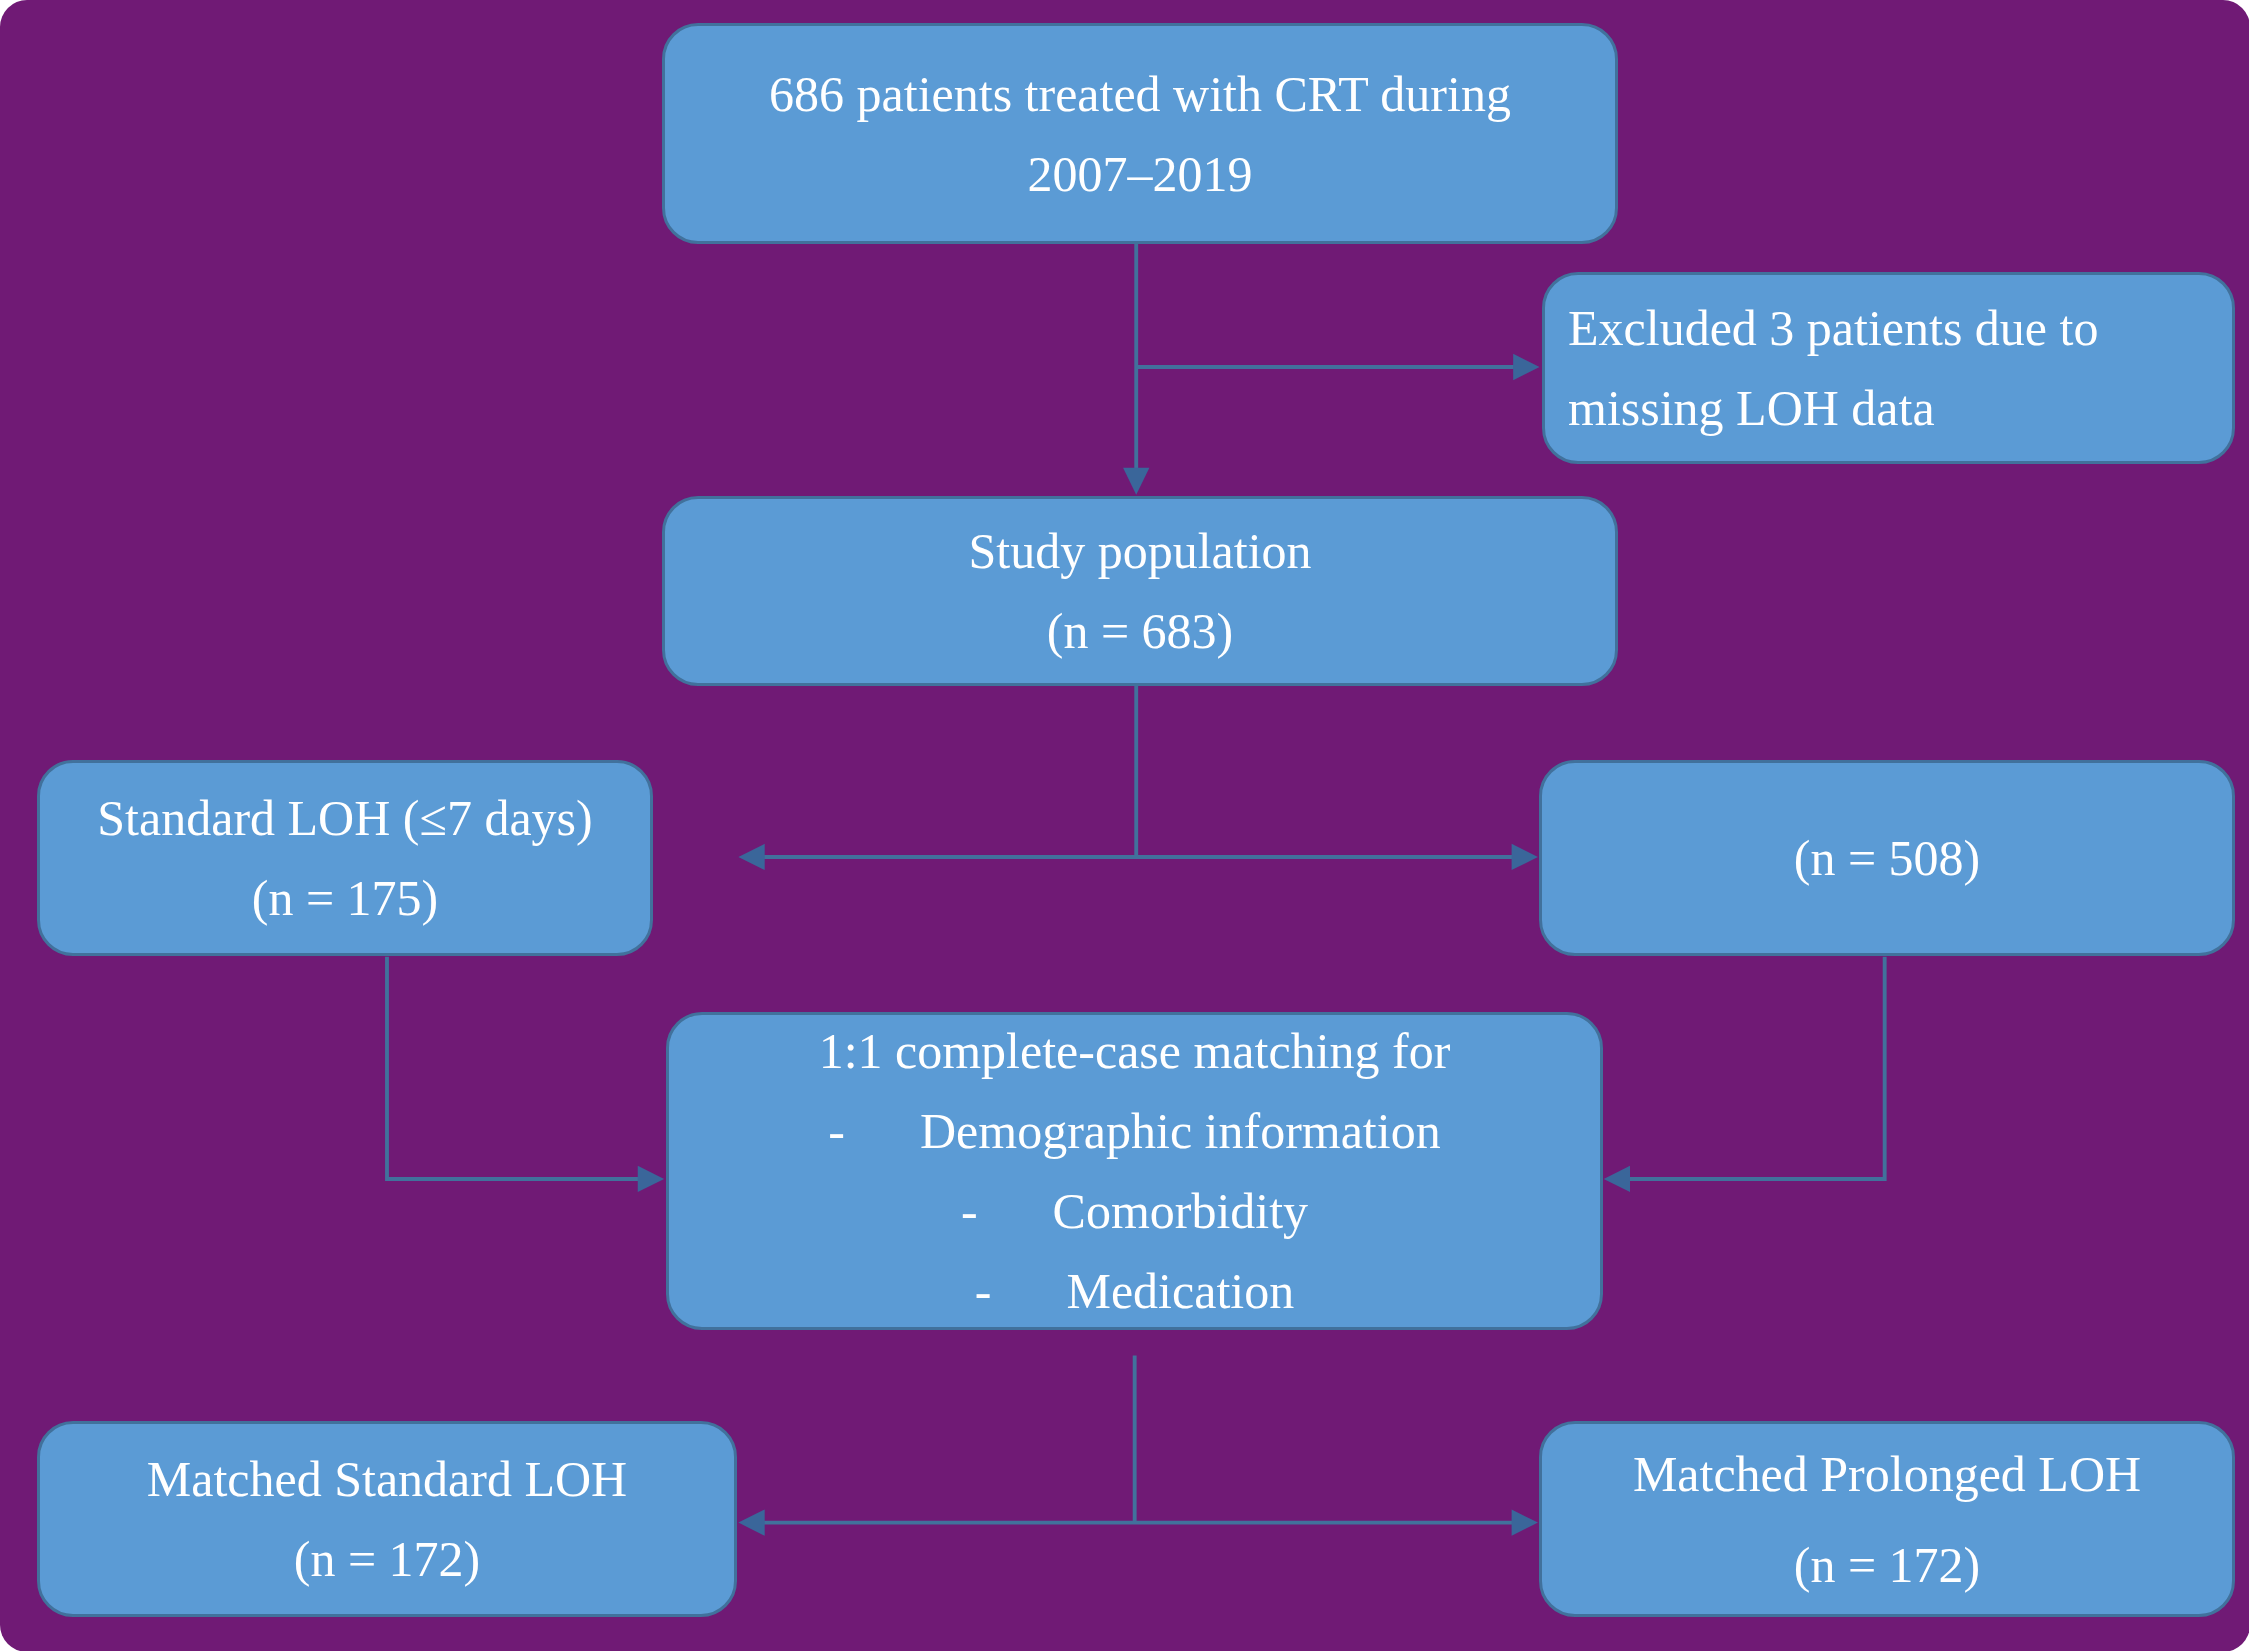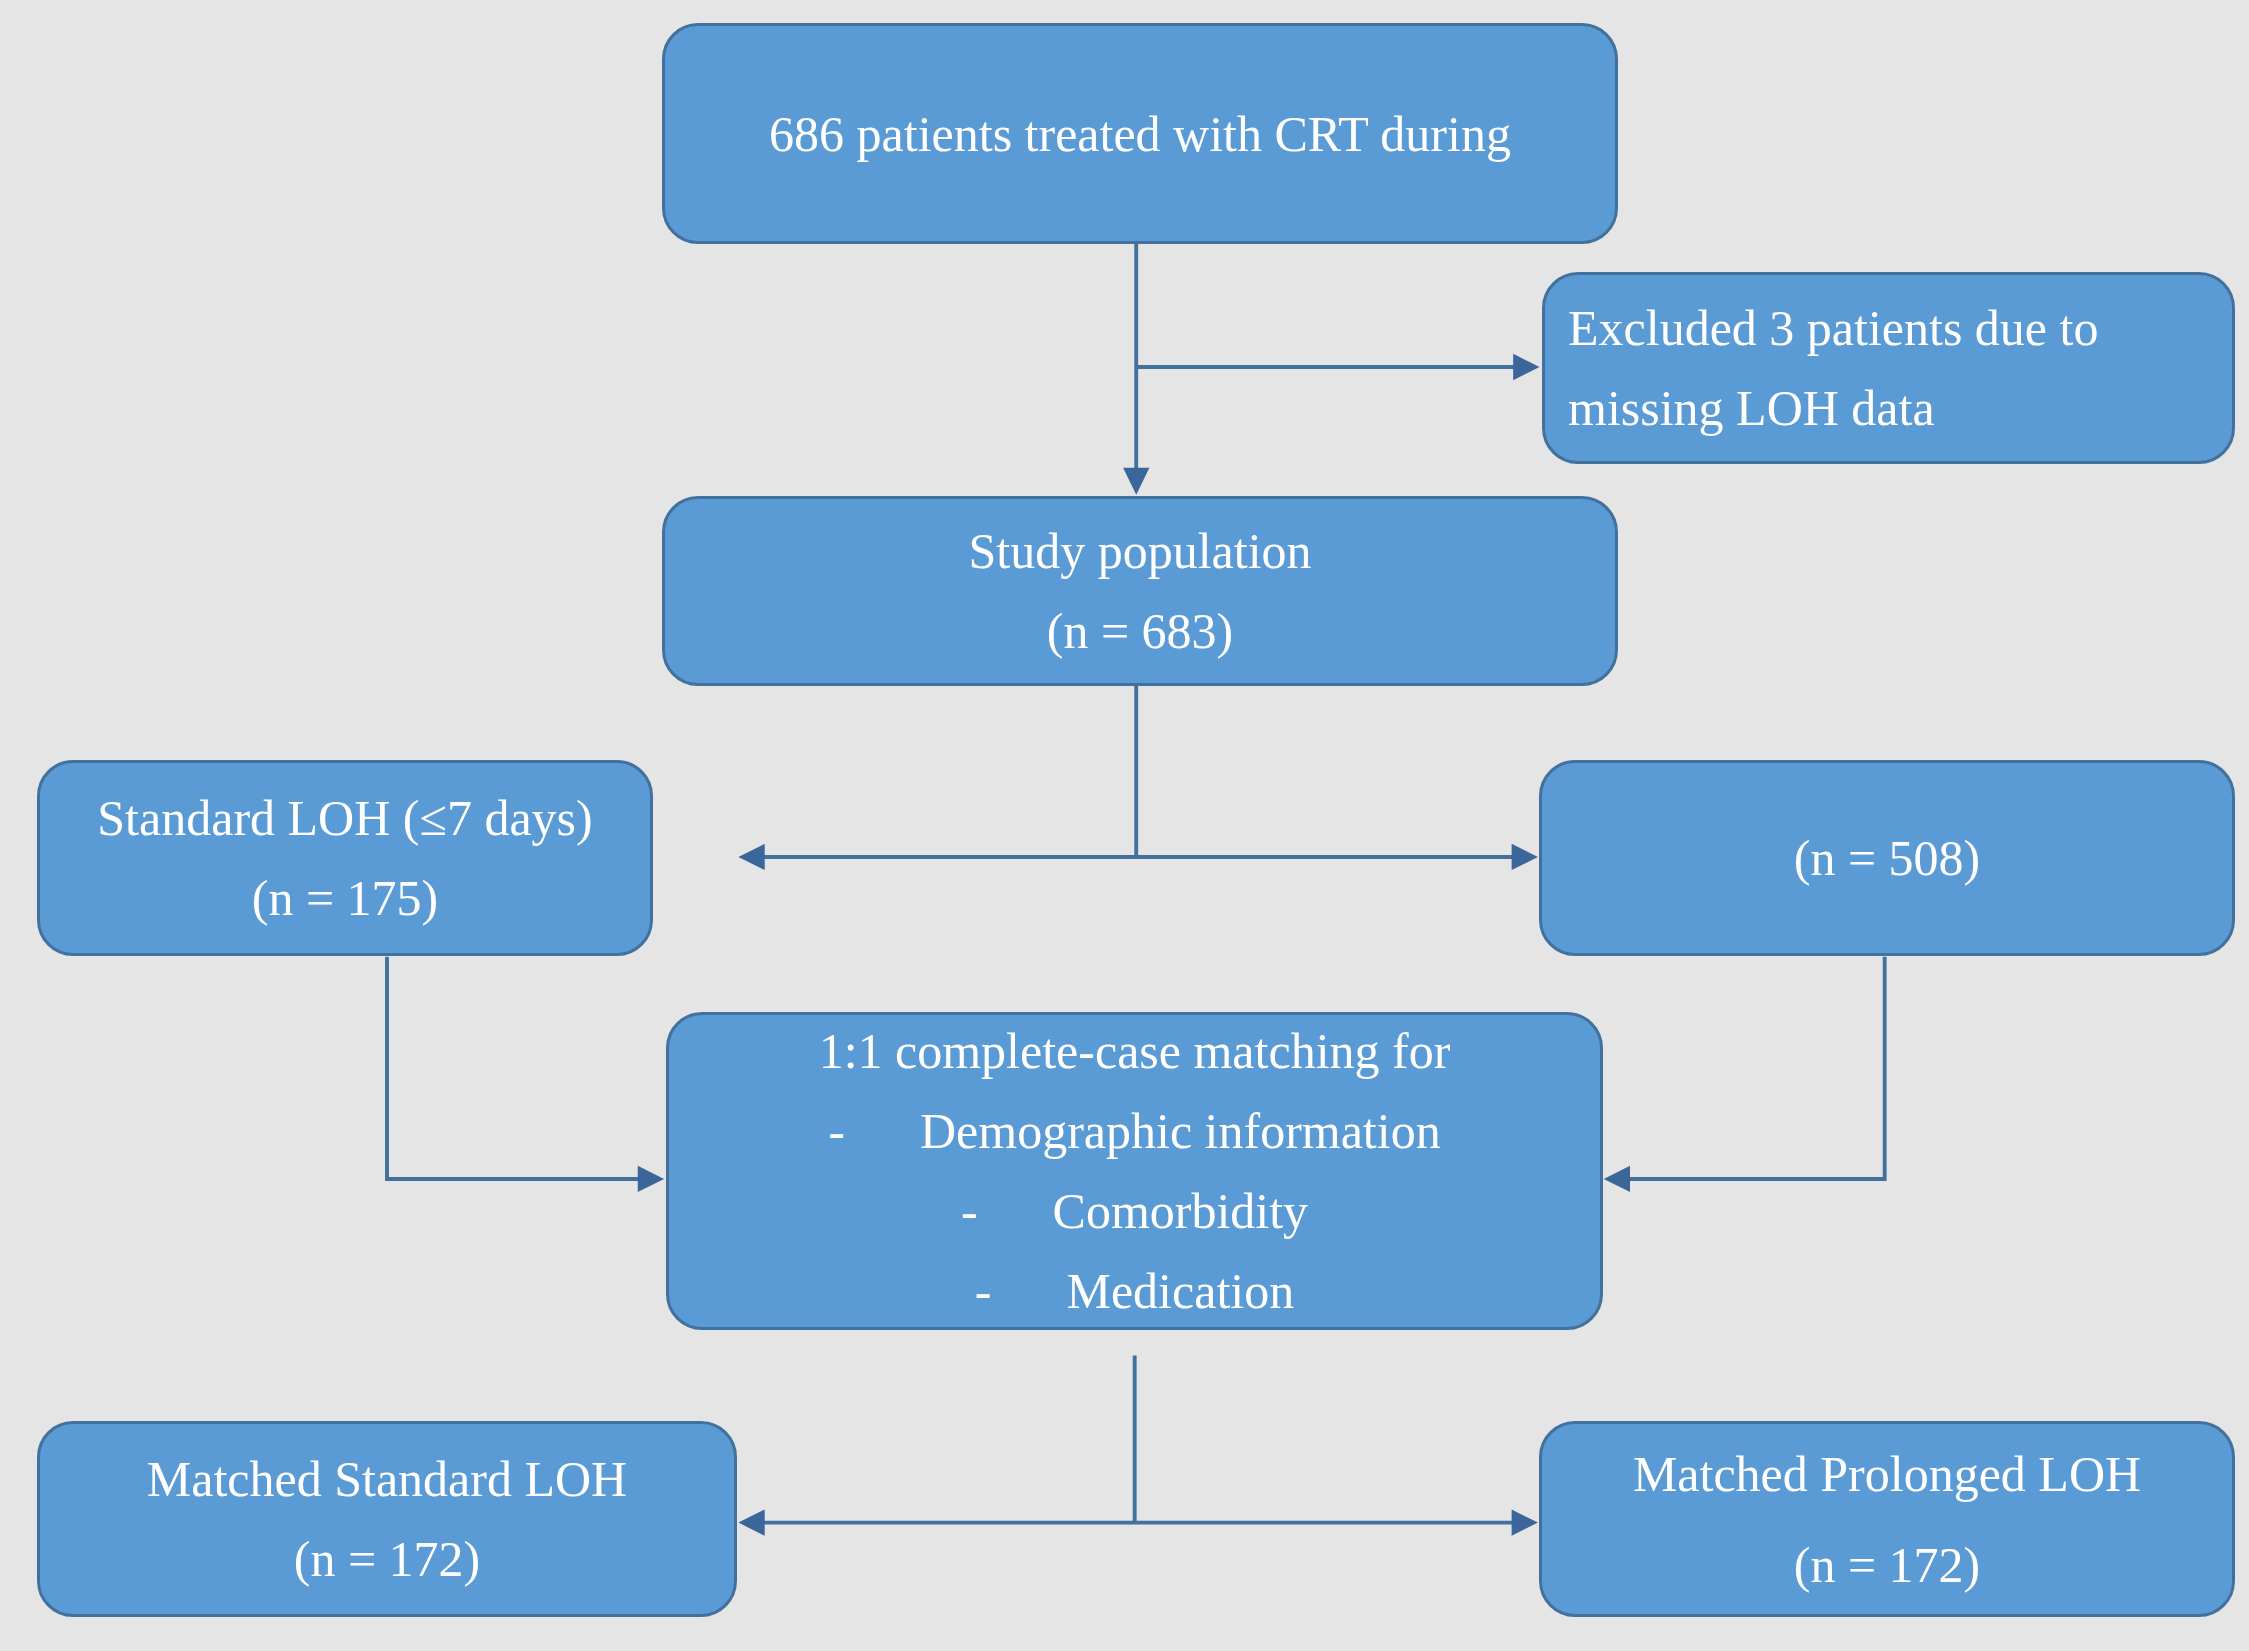--- a/index.html
+++ b/index.html
@@ -4,23 +4,24 @@
 <style>
   html, body {
     margin: 0;
     padding: 0;
     background: #ffffff;
   }
   .canvas {
     position: relative;
     width: 2250px;
     height: 1652px;
-    background: #e5e5e5;
+    background: #701a75;
     font-family: "Liberation Serif", "DejaVu Serif", serif;
     overflow: hidden;
+    border-radius: 27px;
   }
   .connectors {
     position: absolute;
     left: 0;
     top: 0;
     width: 2250px;
     height: 1652px;
   }
   .connectors line,
   .connectors polyline {
@@ -83,20 +84,21 @@
     <polygon points="2072,1523 2106,1506 2106,1540"></polygon>
 
     <line x1="1466" y1="1751" x2="1466" y2="1967"></line>
     <line x1="986" y1="1967" x2="1955" y2="1967"></line>
     <polygon points="954,1967 988,1950 988,1984"></polygon>
     <polygon points="1987,1967 1953,1950 1953,1984"></polygon>
   </svg>
 
   <div class="box b-top">
     <div class="line">686 patients treated with CRT during</div>
+    <div class="line">2007–2019</div>
   </div>
 
   <div class="box b-excluded">
     <div class="line">Excluded 3 patients due to</div>
     <div class="line">missing LOH data</div>
   </div>
 
   <div class="box b-study">
     <div class="line">Study population</div>
     <div class="line">(n = 683)</div>

